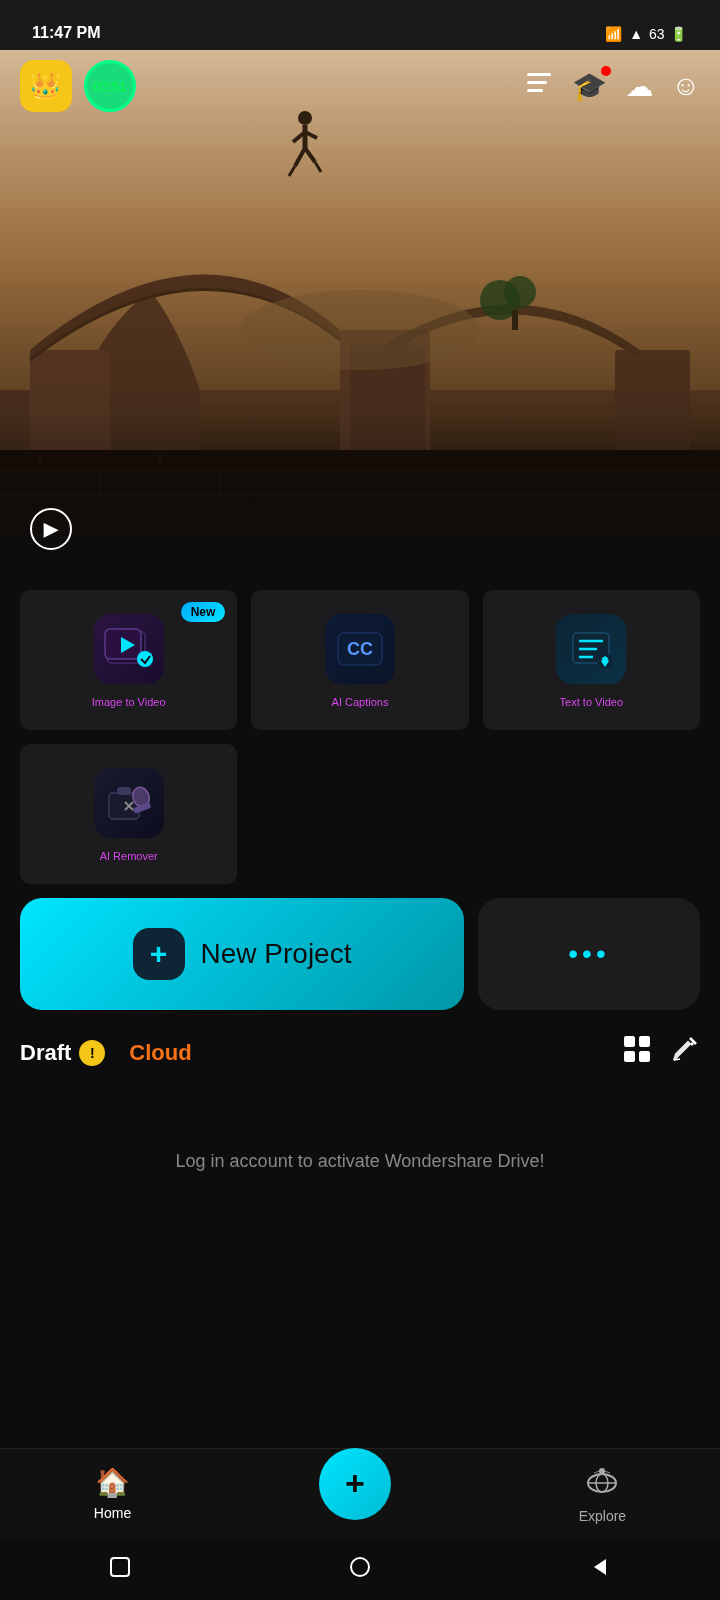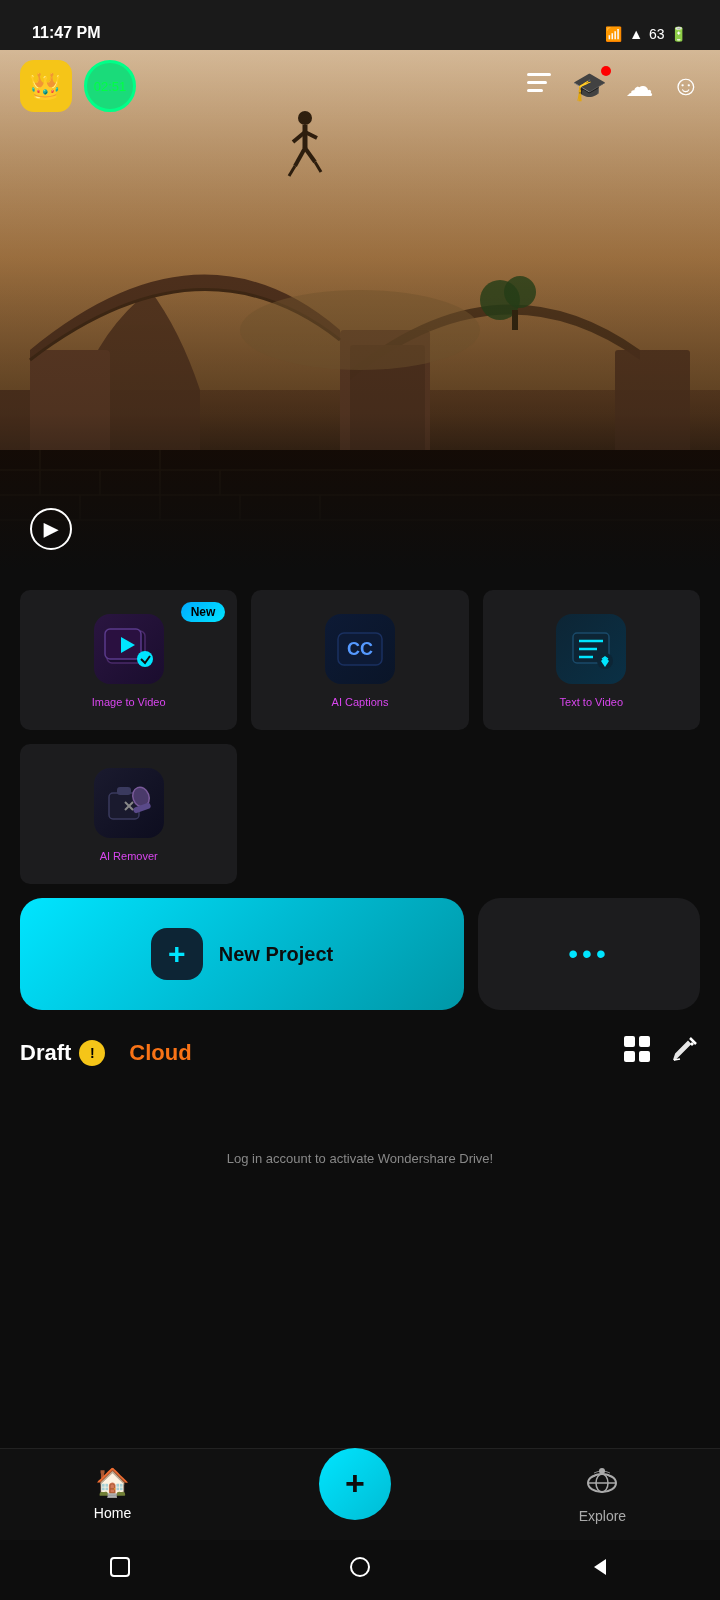--- a/index.html
+++ b/index.html
@@ -185,22 +185,22 @@
     }
     .new-project-plus {
       width: 52px; height: 52px;
       background: #0d2535;
       border-radius: 16px;
       display: flex; align-items: center; justify-content: center;
       font-size: 30px;
       color: #fff;
     }
     .new-project-text {
-      font-size: 20px;
-      font-weight: bold;
+      font-size: 28px;
+      font-weight: normal;
       color: #0d0d0d;
     }
     .more-btn {
       background: #1c1c1e;
       border-radius: 22px;
       display: flex;
       align-items: center;
       justify-content: center;
       cursor: pointer;
     }
@@ -235,21 +235,21 @@
 
     
     .login-area {
       display: flex;
       flex-direction: column;
       align-items: center;
       padding: 60px 20px 40px;
       gap: 30px;
     }
     .login-text {
-      font-size: 13px;
+      font-size: 18px;
       color: #888;
       text-align: center;
     }
     .login-btn {
       background: linear-gradient(135deg, #00e5ff, #00bcd4);
       color: #000;
       font-size: 22px;
       font-weight: bold;
       padding: 16px 80px;
       border-radius: 40px;

